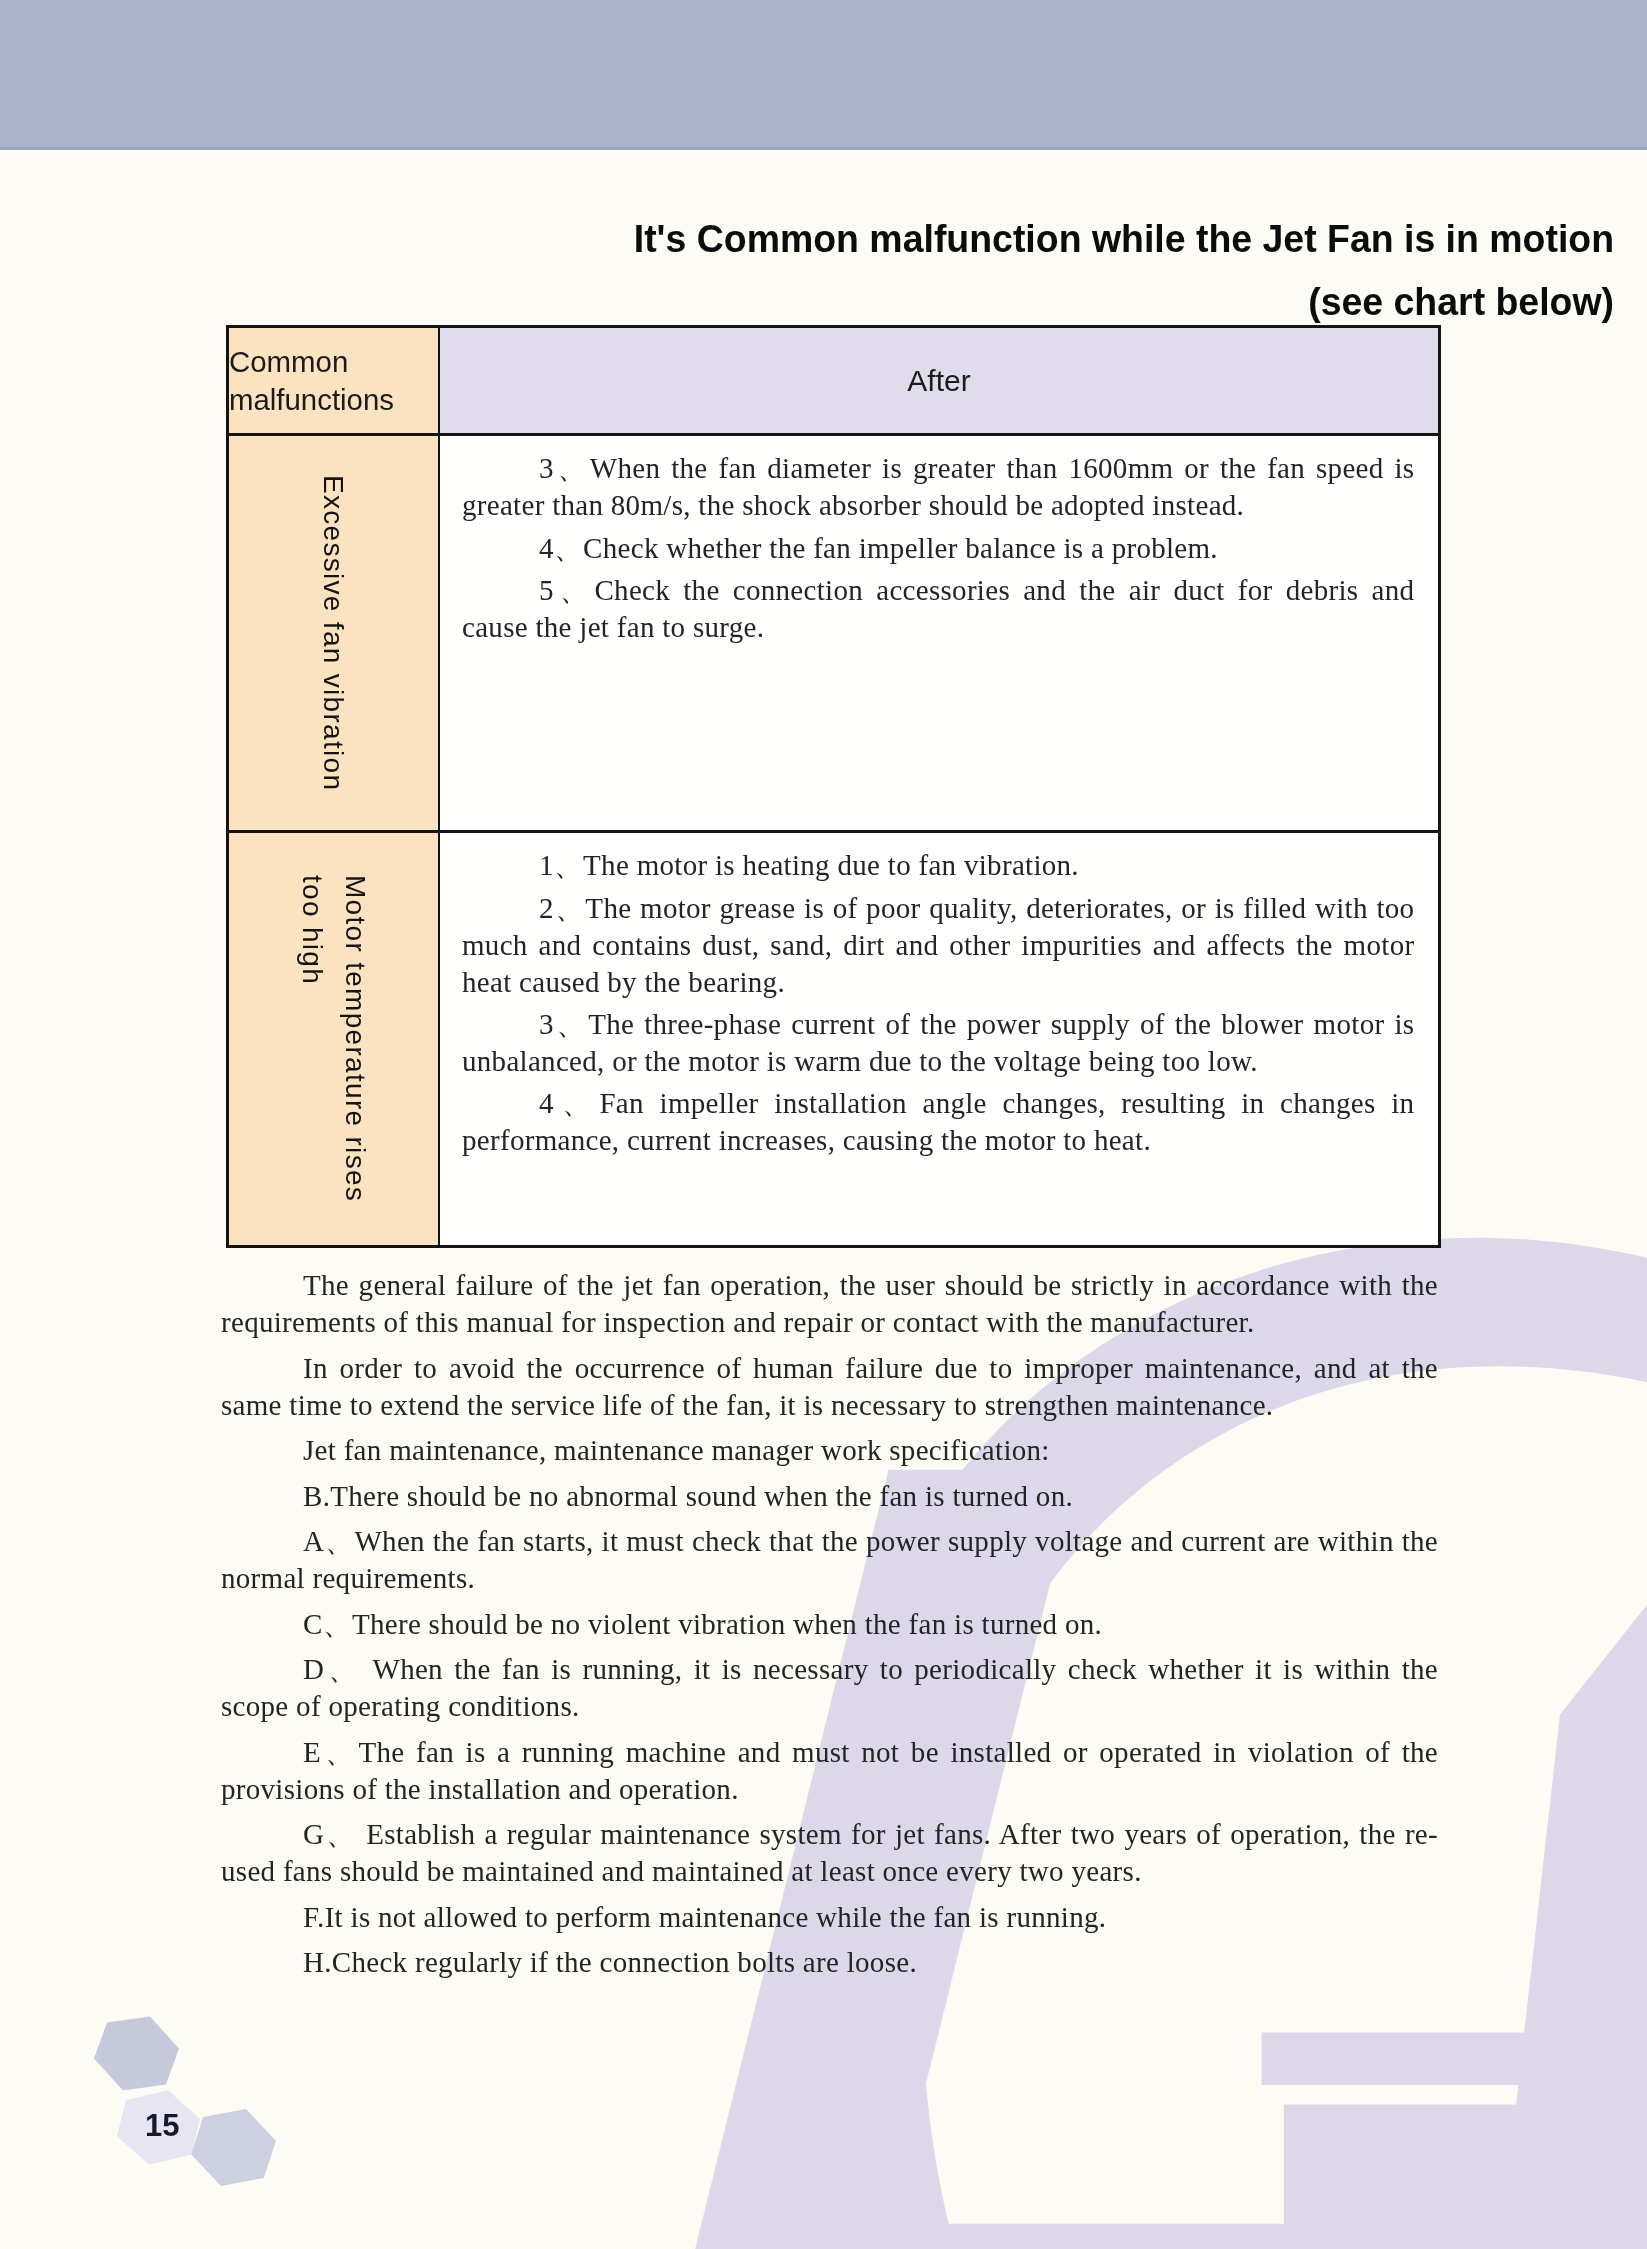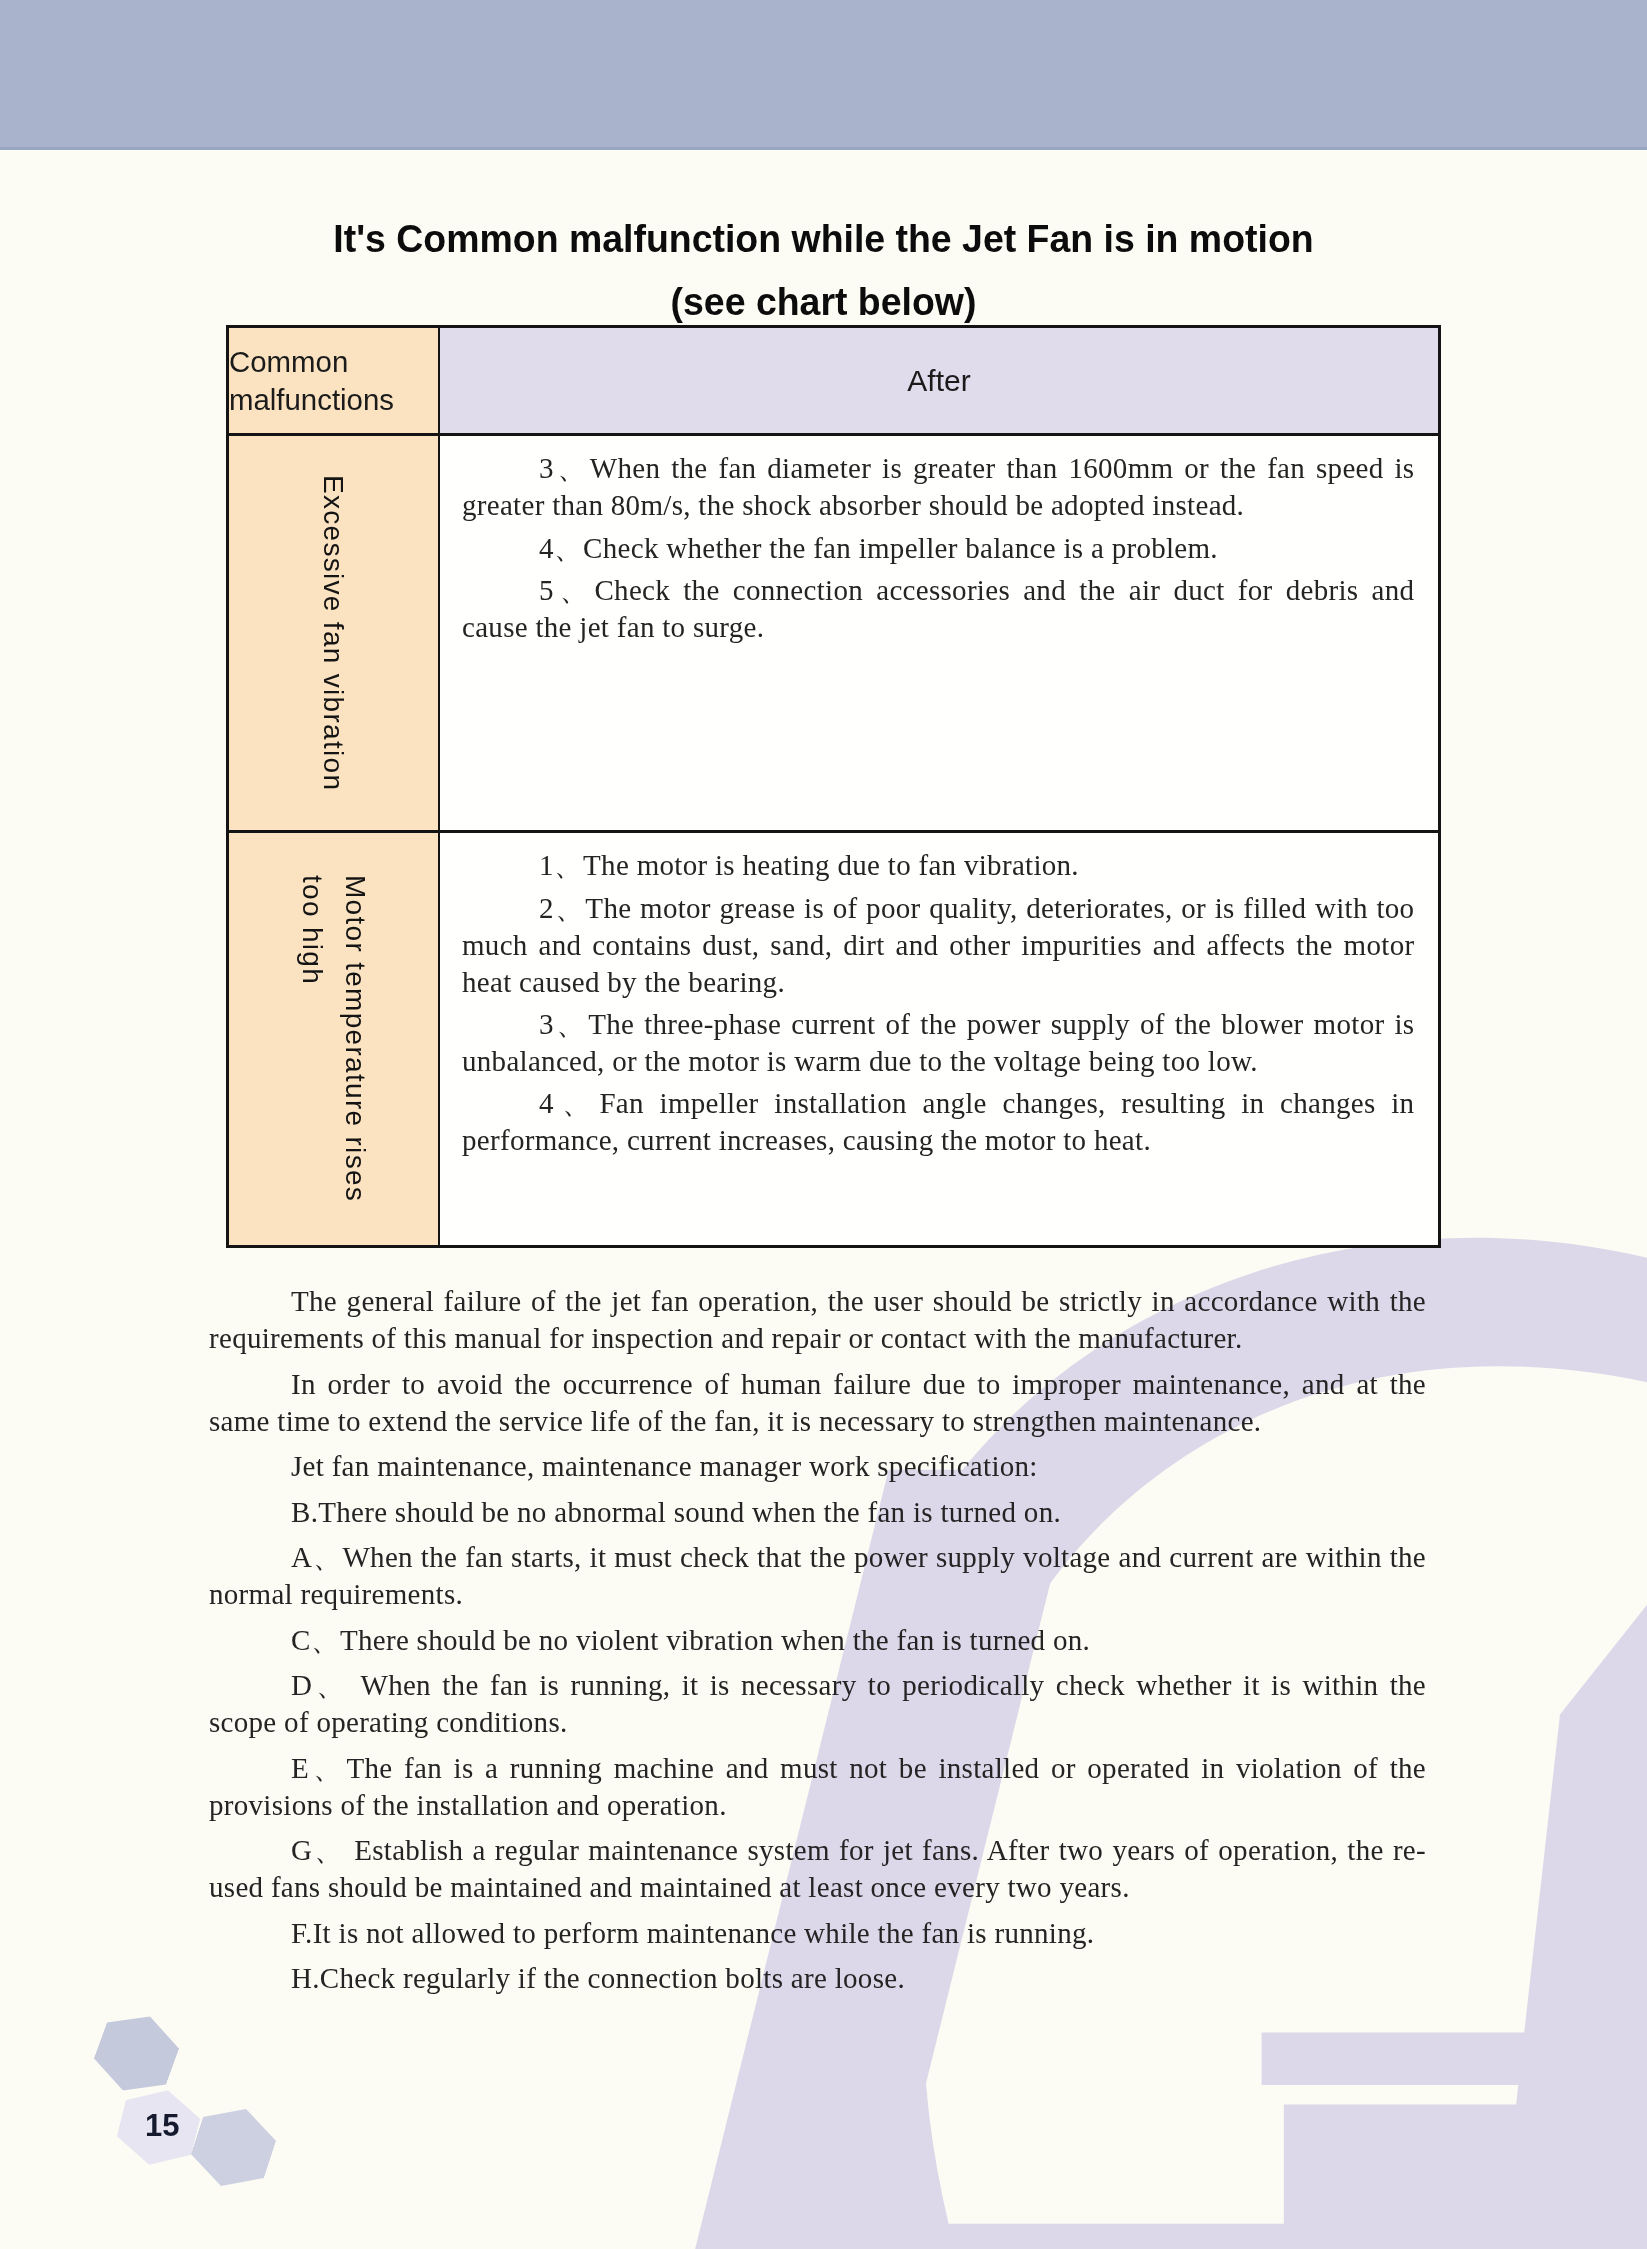--- a/index.html
+++ b/index.html
@@ -18,21 +18,21 @@
   }
   .hex-dark  { left:98px; top:2014px; width:77px; height:79px; background:#c5c9dc; transform:rotate(20deg); }
   .hex-light { left:120px; top:2089px; width:77px; height:77px; background:#e7e5f1; transform:rotate(14deg); }
   .hex-mid   { left:195px; top:2107px; width:77px; height:81px; background:#ccd0e1; transform:rotate(18deg); }
   .page-number {
     position:absolute; left:145px; top:2109px; z-index:2;
     font:700 31px/34px "Liberation Sans",sans-serif; color:#151a2e;
   }
   .title {
     position:absolute; left:0; top:207px; width:1647px; margin:0; z-index:1;
-    text-align:center; color:#0c0c0c;
+    text-align:right; color:#0c0c0c;
     font:700 39px/63px "Liberation Sans",sans-serif;
   }
   .title span { display:block; transform:scaleX(0.96); }
   .malf-table {
     position:absolute; left:226px; top:325px; width:1215px; height:923px; z-index:1;
     box-sizing:border-box; border:3.3px solid #141414; background:#fffffd;
     display:grid; grid-template-columns:211px 1fr; grid-template-rows:108px 397px auto;
   }
   .cell { box-sizing:border-box; }
   .col-left { border-right:2.6px solid #141414; background:#fbe3c1; }
@@ -52,21 +52,21 @@
     font:400 28px "Liberation Sans",sans-serif; line-height:43px;
     letter-spacing:1.3px; color:#141414;
   }
   .vert-label span { display:block; }
   .cause-cell { padding:14.4px 23.6px 5.2px 22px; background:#fffffd; }
   .cause {
     margin:0 0 5.2px;
     font:400 29px/37px "Liberation Serif","DejaVu Serif","DejaVu Sans",serif;
     letter-spacing:0.3px; text-align:justify; text-indent:77px; color:#242424;
   }
-  .body-text { position:absolute; left:209px; top:1267px; width:1217px; z-index:1;margin-top:16px; }
+  .body-text { position:absolute; left:221px; top:1267px; width:1217px; z-index:1; }
   .body-text p {
     margin:0 0 8.5px;
     font:400 29px/37px "Liberation Serif","DejaVu Serif","DejaVu Sans",serif;
     letter-spacing:0.3px; text-align:justify; text-indent:82px; color:#242424;
   }
 </style>
 </head>
 <body>
 
 <div class="page">

